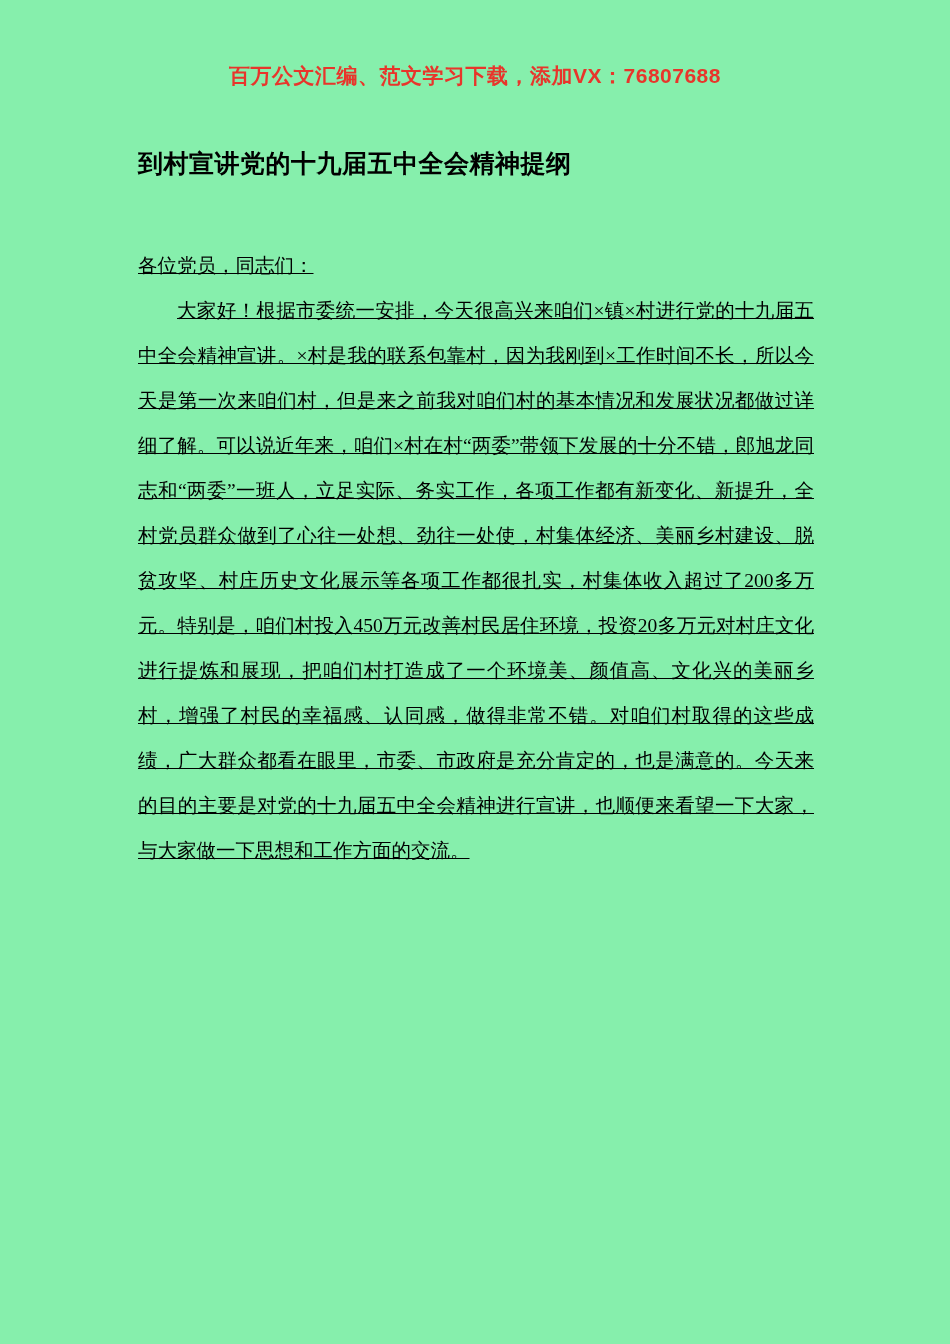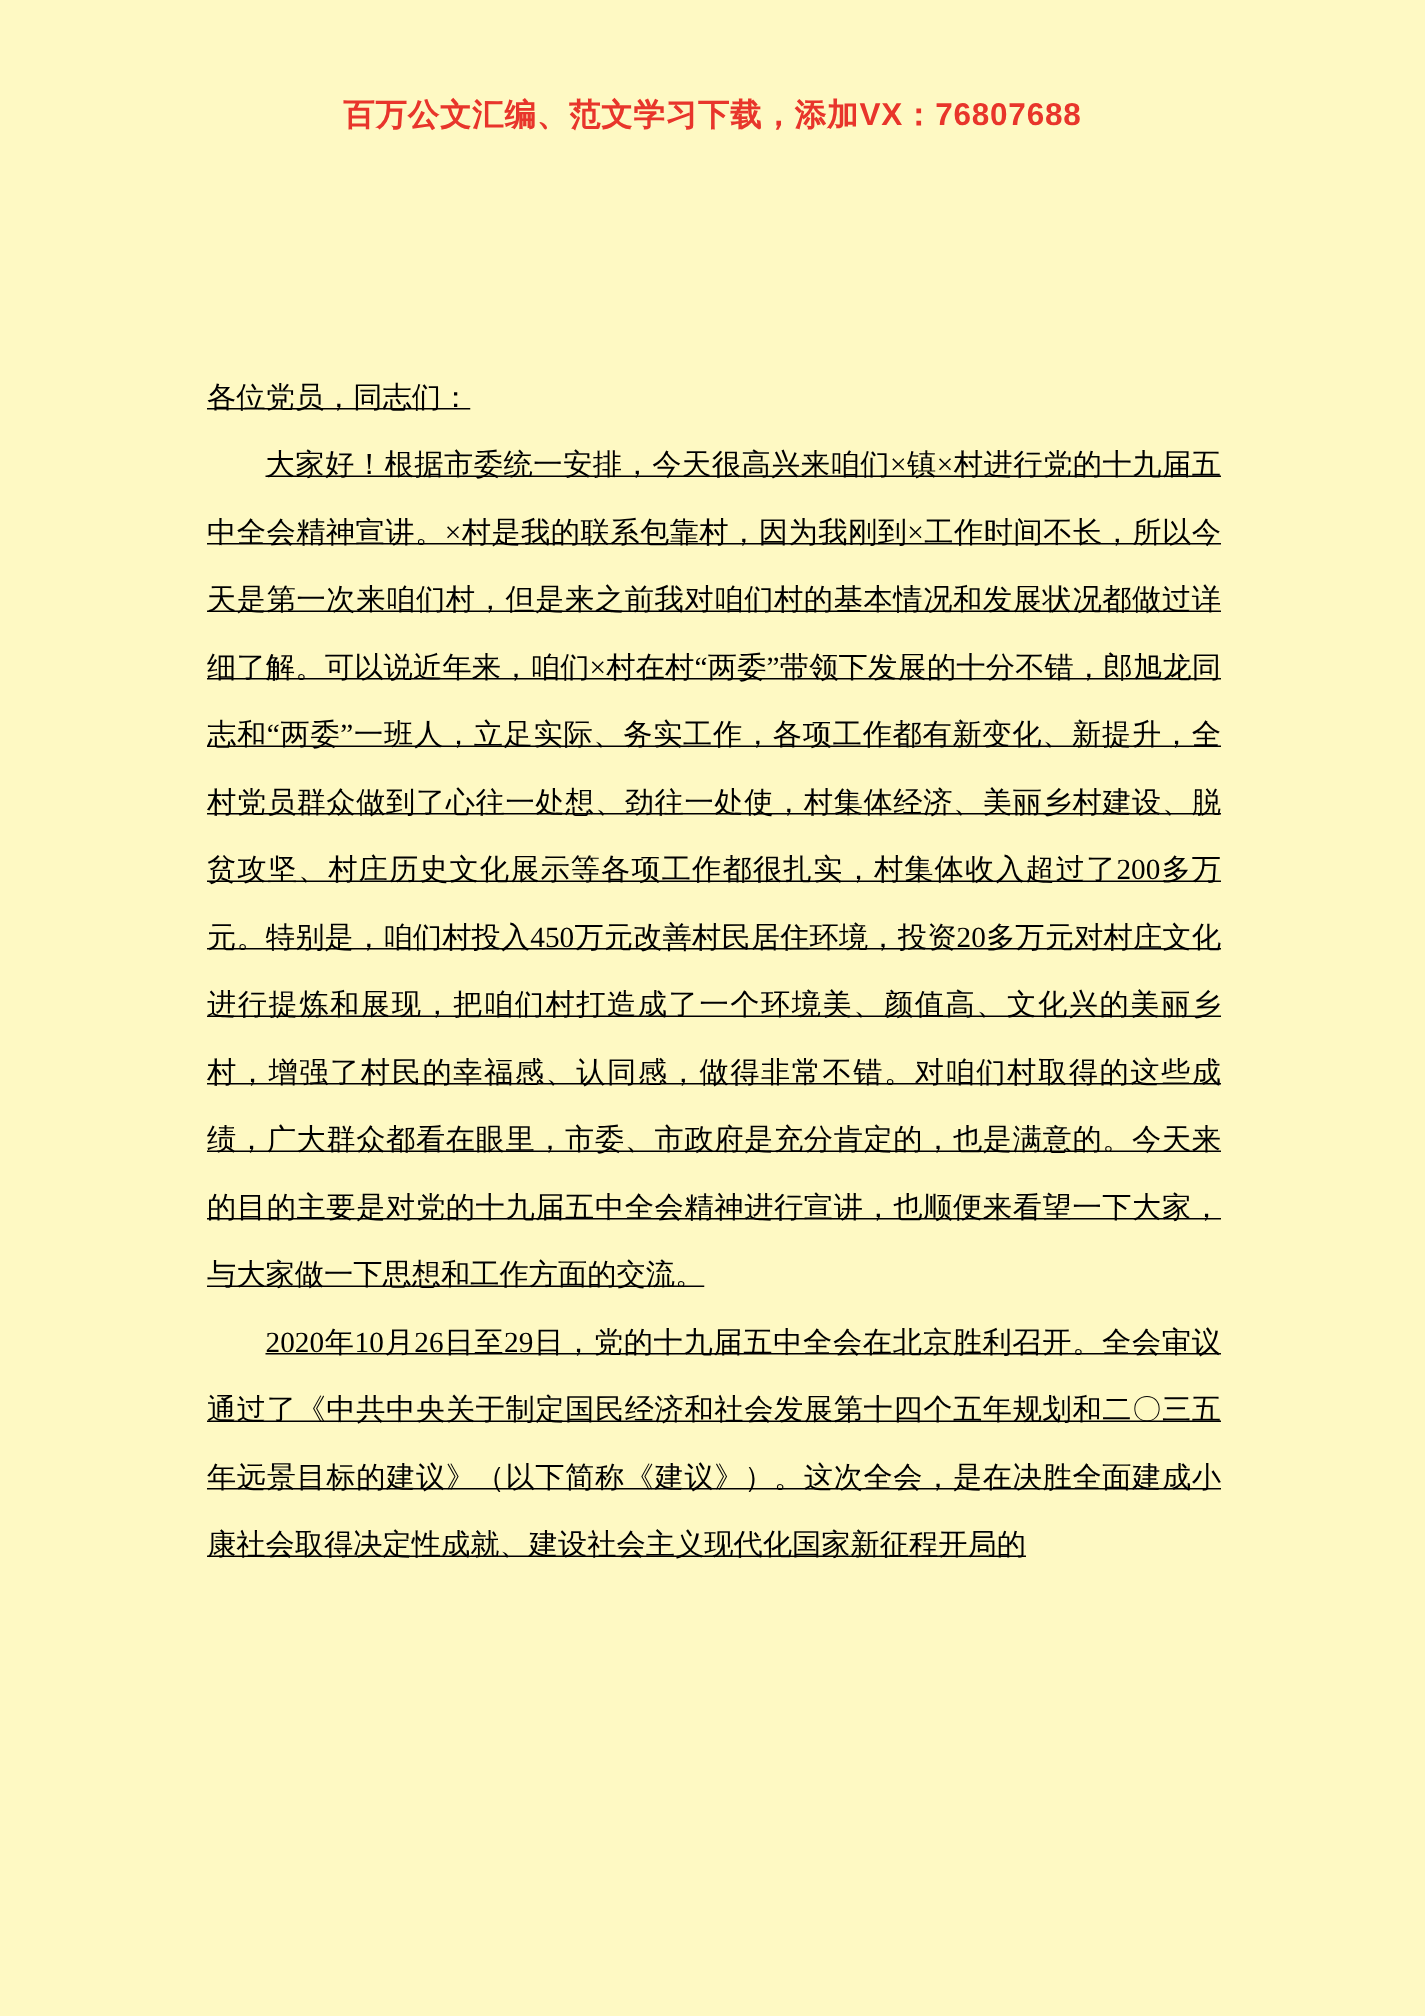--- a/index.html
+++ b/index.html
@@ -11,21 +11,21 @@
     width: 950px;
     height: 1344px;
     font-family: "Liberation Serif", "DejaVu Serif", serif;
     color: #000000;
     overflow: hidden;
   }
   .page {
     position: relative;
     width: 950px;
     height: 1344px;
-    background: #fef9c3;
+    background: #86efac;
     box-sizing: border-box;
   }
   .banner {
     position: absolute;
     top: 62px;
     left: 0;
     width: 950px;
     text-align: center;
     color: #e8352b;
     font-family: "Liberation Sans", "DejaVu Sans", sans-serif;
@@ -65,20 +65,20 @@
     text-indent: 2em;
   }
 </style>
 </head>
 <body>
 
 <div class="page">
 
   <div class="banner">百万公文汇编、范文学习下载，添加VX：76807688</div>
 
+  <h1 class="doc-title">到村宣讲党的十九届五中全会精神提纲</h1>
 
   <div class="body-text">
     <p>各位党员，同志们：</p>
     <p class="indent">大家好！根据市委统一安排，今天很高兴来咱们×镇×村进行党的十九届五中全会精神宣讲。×村是我的联系包靠村，因为我刚到×工作时间不长，所以今天是第一次来咱们村，但是来之前我对咱们村的基本情况和发展状况都做过详细了解。可以说近年来，咱们×村在村“两委”带领下发展的十分不错，郎旭龙同志和“两委”一班人，立足实际、务实工作，各项工作都有新变化、新提升，全村党员群众做到了心往一处想、劲往一处使，村集体经济、美丽乡村建设、脱贫攻坚、村庄历史文化展示等各项工作都很扎实，村集体收入超过了200多万元。特别是，咱们村投入450万元改善村民居住环境，投资20多万元对村庄文化进行提炼和展现，把咱们村打造成了一个环境美、颜值高、文化兴的美丽乡村，增强了村民的幸福感、认同感，做得非常不错。对咱们村取得的这些成绩，广大群众都看在眼里，市委、市政府是充分肯定的，也是满意的。今天来的目的主要是对党的十九届五中全会精神进行宣讲，也顺便来看望一下大家，与大家做一下思想和工作方面的交流。</p>
-    <p class="indent">2020年10月26日至29日，党的十九届五中全会在北京胜利召开。全会审议通过了《中共中央关于制定国民经济和社会发展第十四个五年规划和二〇三五年远景目标的建议》（以下简称《建议》）。这次全会，是在决胜全面建成小康社会取得决定性成就、建设社会主义现代化国家新征程开局的</p>
   </div>
 
 </div>
 
 </body></html>

